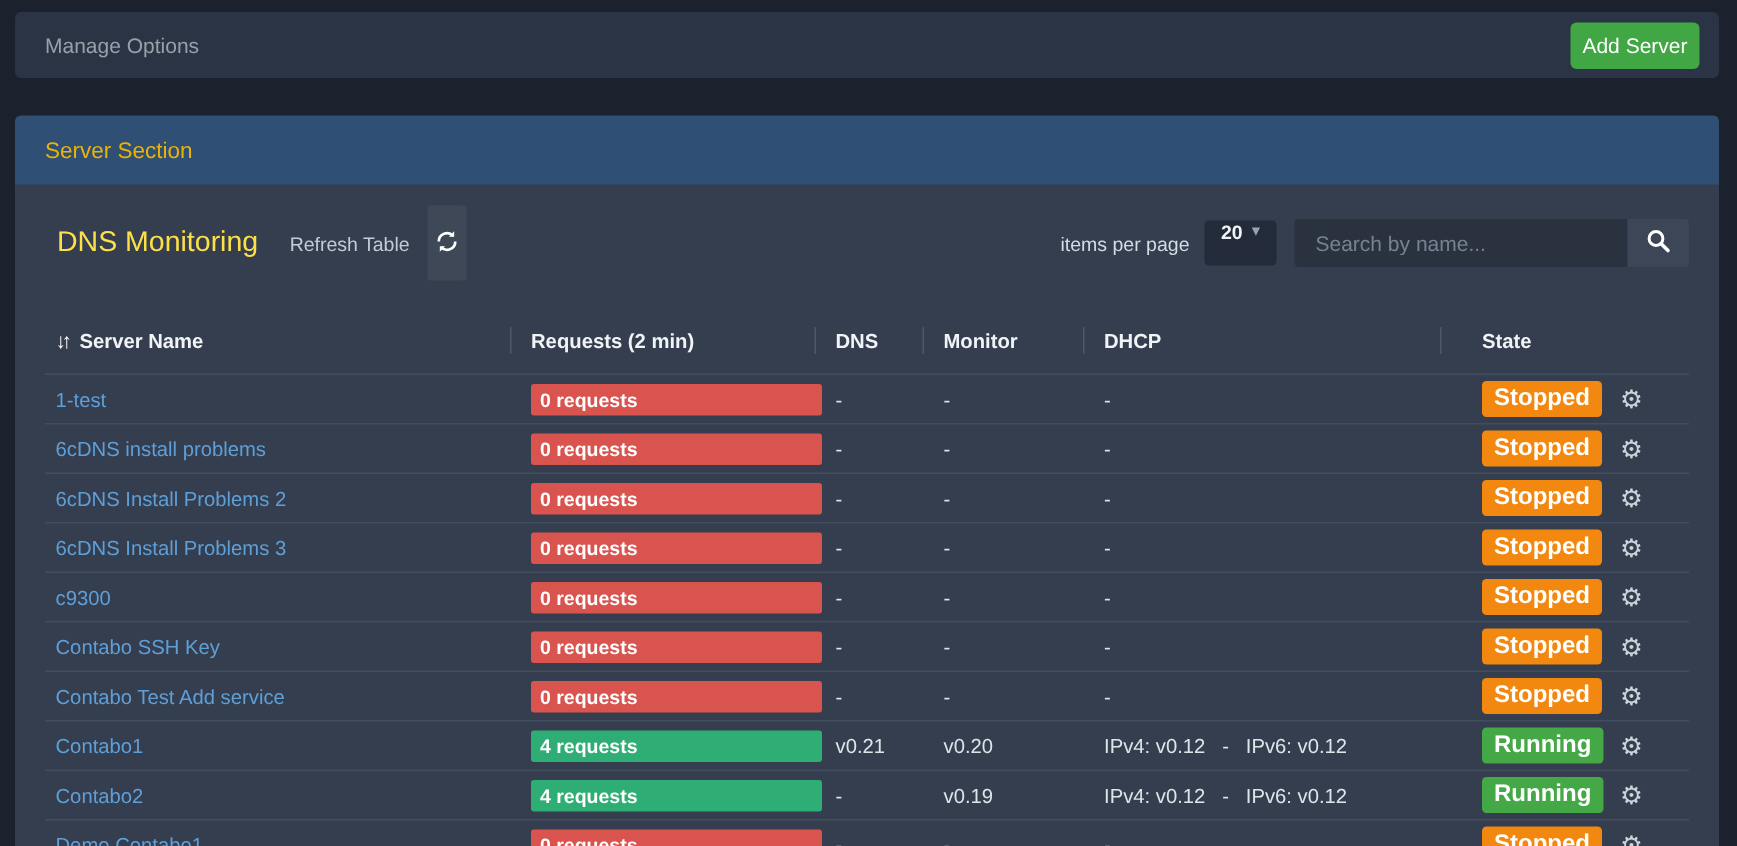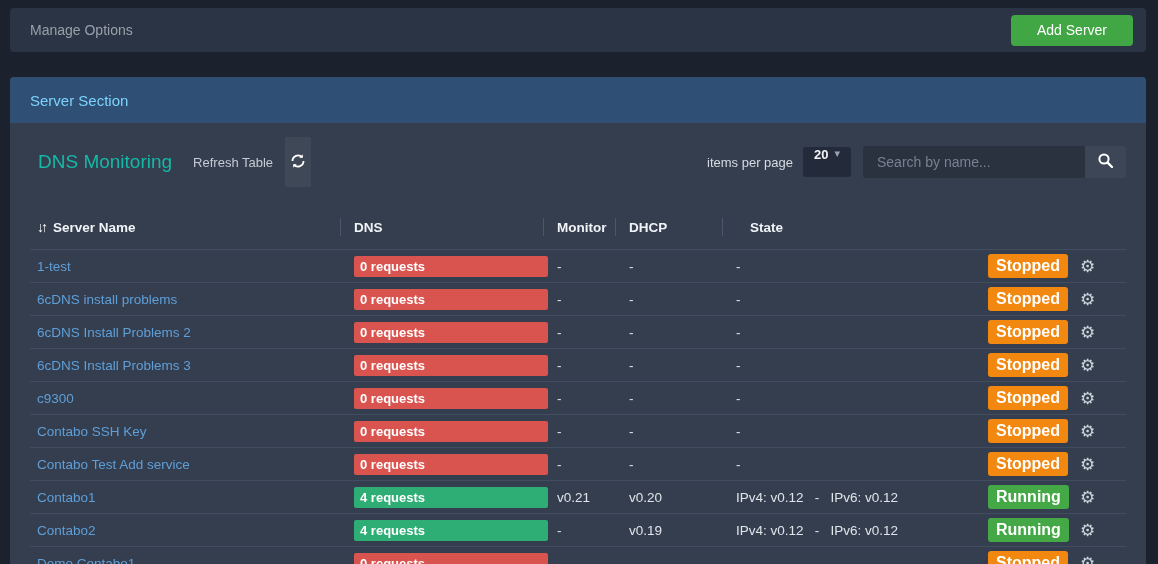--- a/index.html
+++ b/index.html
@@ -12,37 +12,37 @@
   
   .topbar {
     margin:8px 12px 0 10px; height:44px; border-radius:4px;
     background:#2b3444;
     display:flex; align-items:center; justify-content:space-between;
     padding:0 13px 0 20px;
   }
   .topbar-title { font-size:14px; color:#97a0aa; }
   .btn-add {
     background:var(--accent-green,#41a745); color:#fff; border:none;
-    font-family:inherit; font-size:14px; height:31px; padding:0 26px;
+    font-family:inherit; font-size:14px; height:31px; padding:0 8px;
     border-radius:4px; cursor:pointer;
   }
   
   .panel {
     margin:25px 12px 0 10px; background:#343e4f;
     border-radius:4px 4px 0 0; overflow:hidden;
   }
   .panel-header {
     height:46px; background:var(--section-blue,#2f4f74);
     display:flex; align-items:center; padding:0 20px;
-    font-size:15px; color:#7dd3fc;
+    font-size:15px; color:#eab308;
   }
   .panel-body { padding:14px 20px 0 20px; }
   
   .toolbar { display:flex; align-items:center; height:50px; margin-bottom:18px; }
-  .tb-heading { font-size:19px; color:#14b8a6; margin-left:8px; }
+  .tb-heading { font-size:19px; color:#fde047; margin-left:8px; }
   .tb-refresh-label { font-size:13px; color:#c5cbd3; margin-left:21px; margin-right:12px; }
   .btn-refresh {
     width:26px; height:50px; background:#3e4857; border:none; border-radius:2px;
     display:flex; align-items:center; justify-content:center; cursor:pointer;
   }
   .tb-right { margin-left:auto; display:flex; align-items:center; }
   .tb-items-label { font-size:13px; color:#d6dbe1; margin-right:10px; }
   .select {
     width:48px; height:30px; background:#232b3a; border-radius:3px;
     display:flex; align-items:flex-start; justify-content:center; gap:6px;
@@ -144,20 +144,21 @@
           </button>
         </div>
       </div>
     </div>
 
     <div class="grid-row thead">
       <div class="th first">
         <span class="sort-icon">↓↑</span>
         <span>Server Name</span>
       </div>
+      <div class="th sep">Requests (2 min)</div>
       <div class="th sep">DNS</div>
       <div class="th sep">Monitor</div>
       <div class="th sep">DHCP</div>
       <div class="th sep state-col">State</div>
       <div class="th"></div>
     </div>
 
     <div>
   <div class="grid-row trow">
     <div class="cell name"><a>1-test</a></div>

